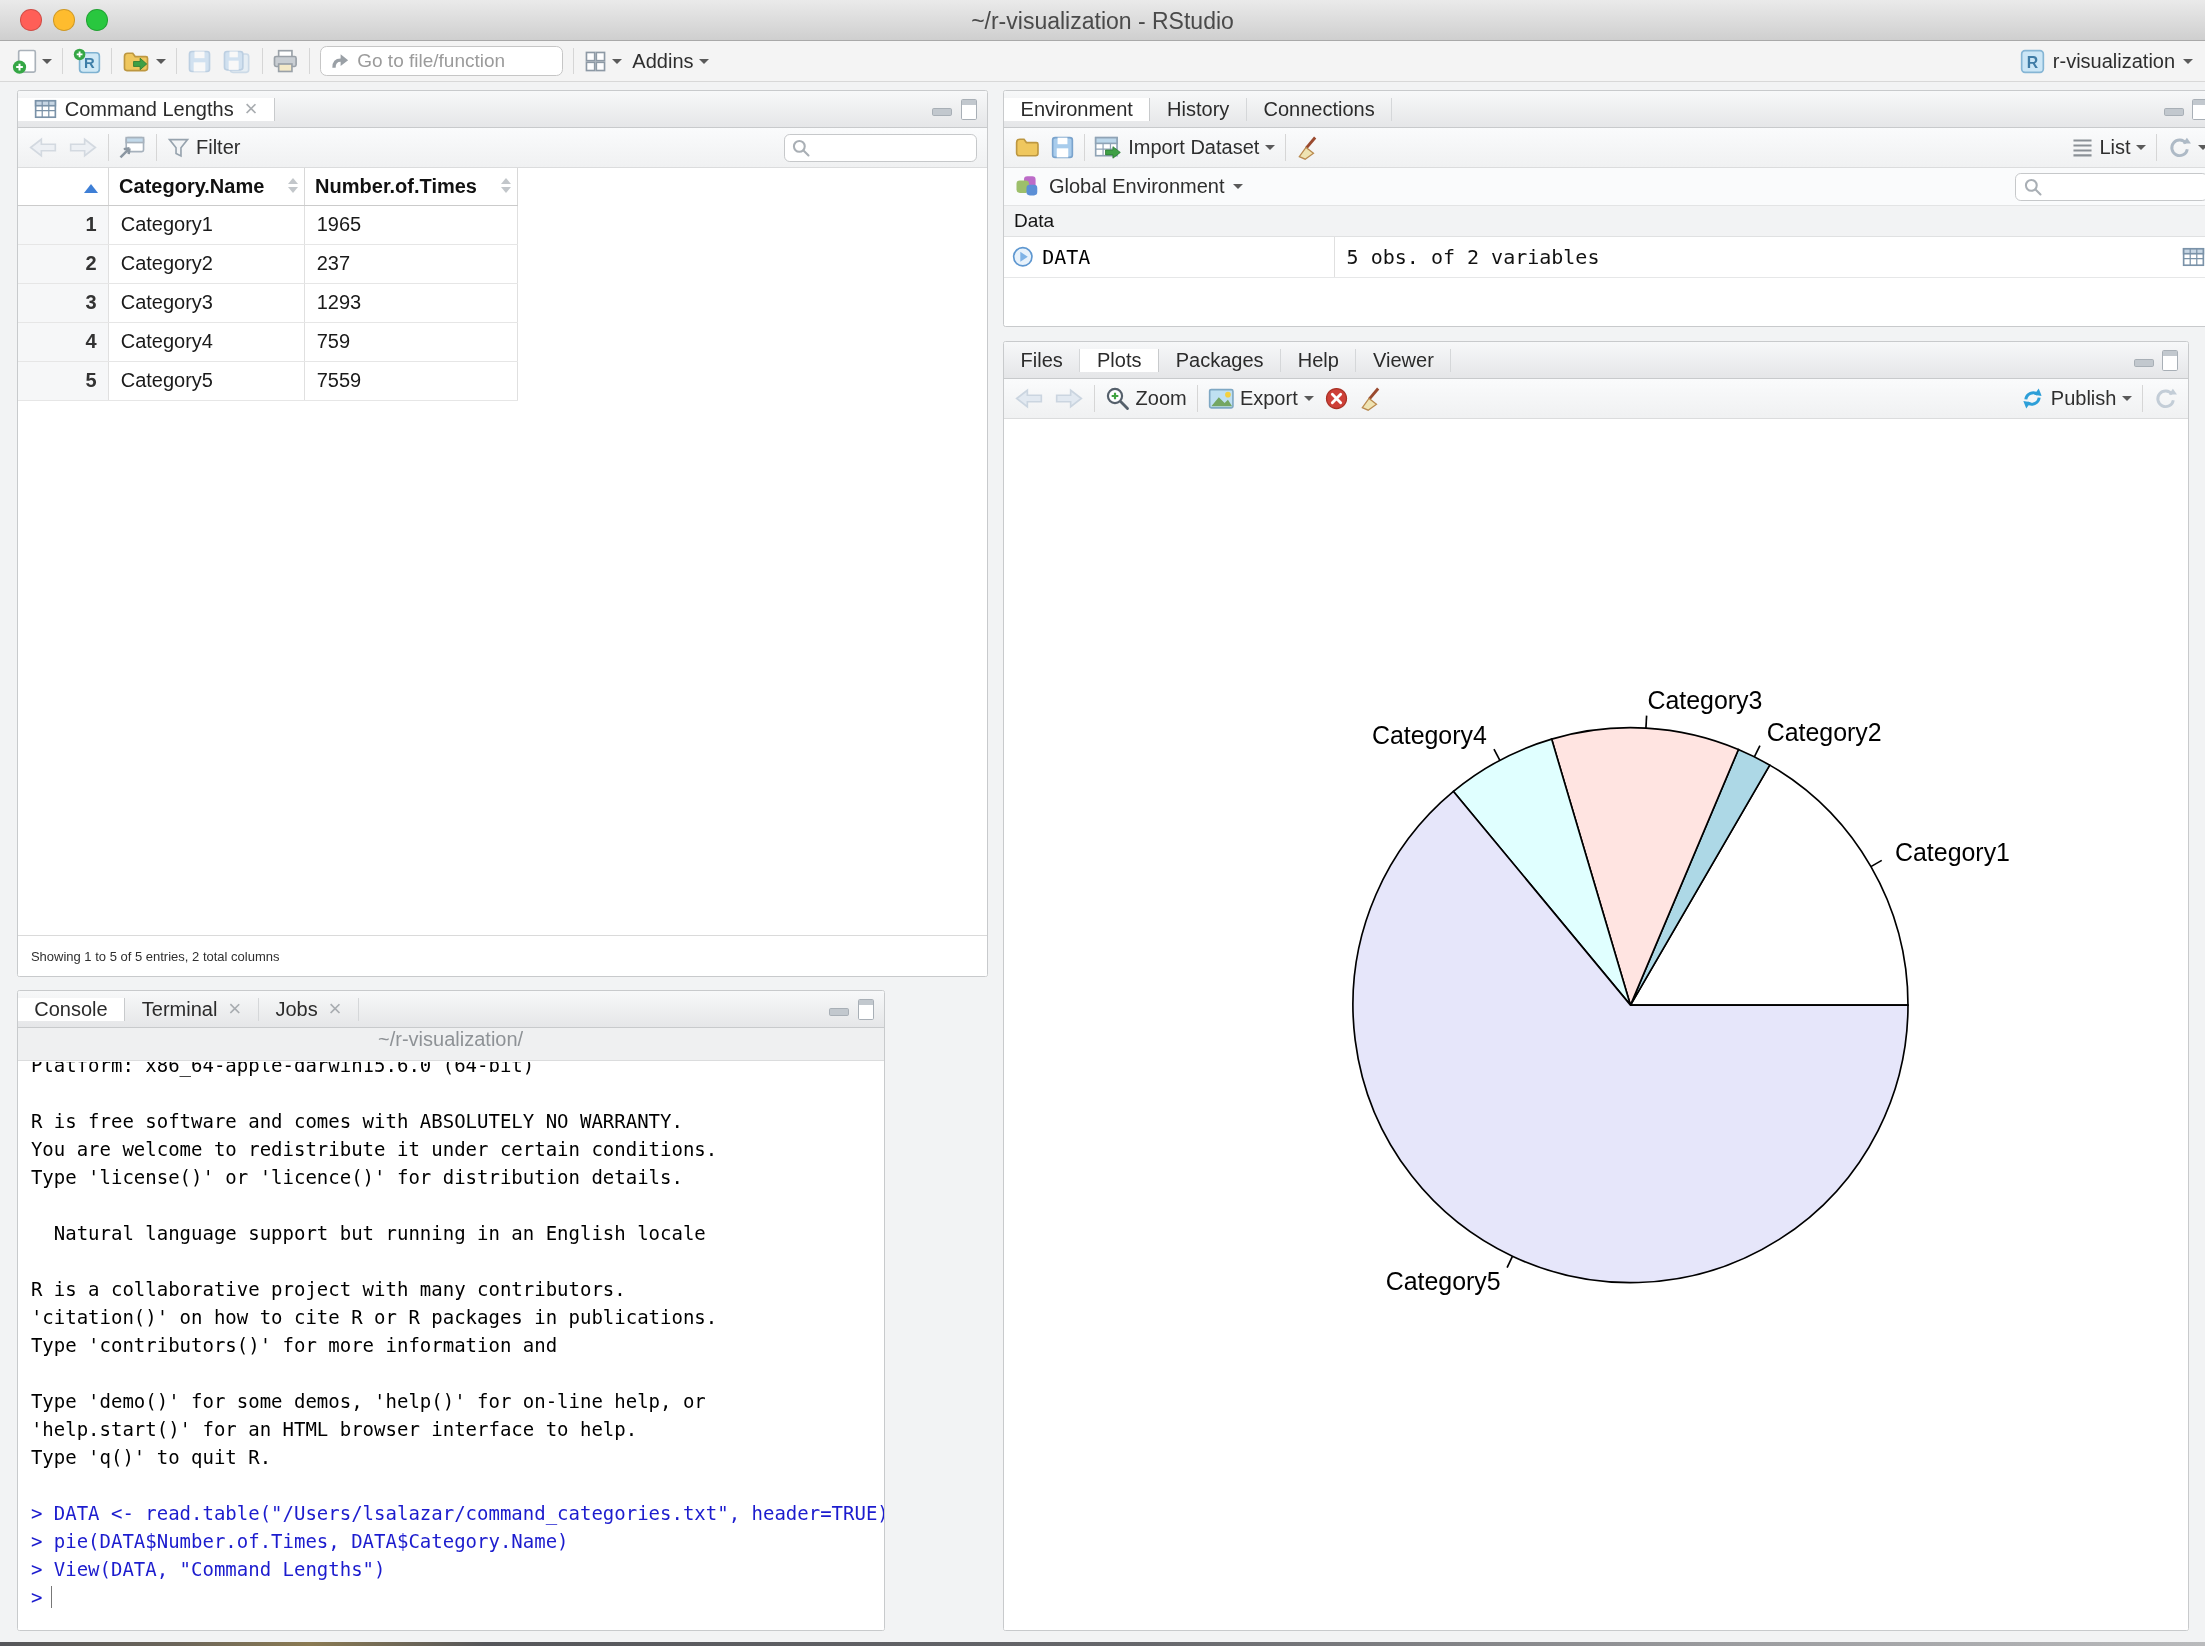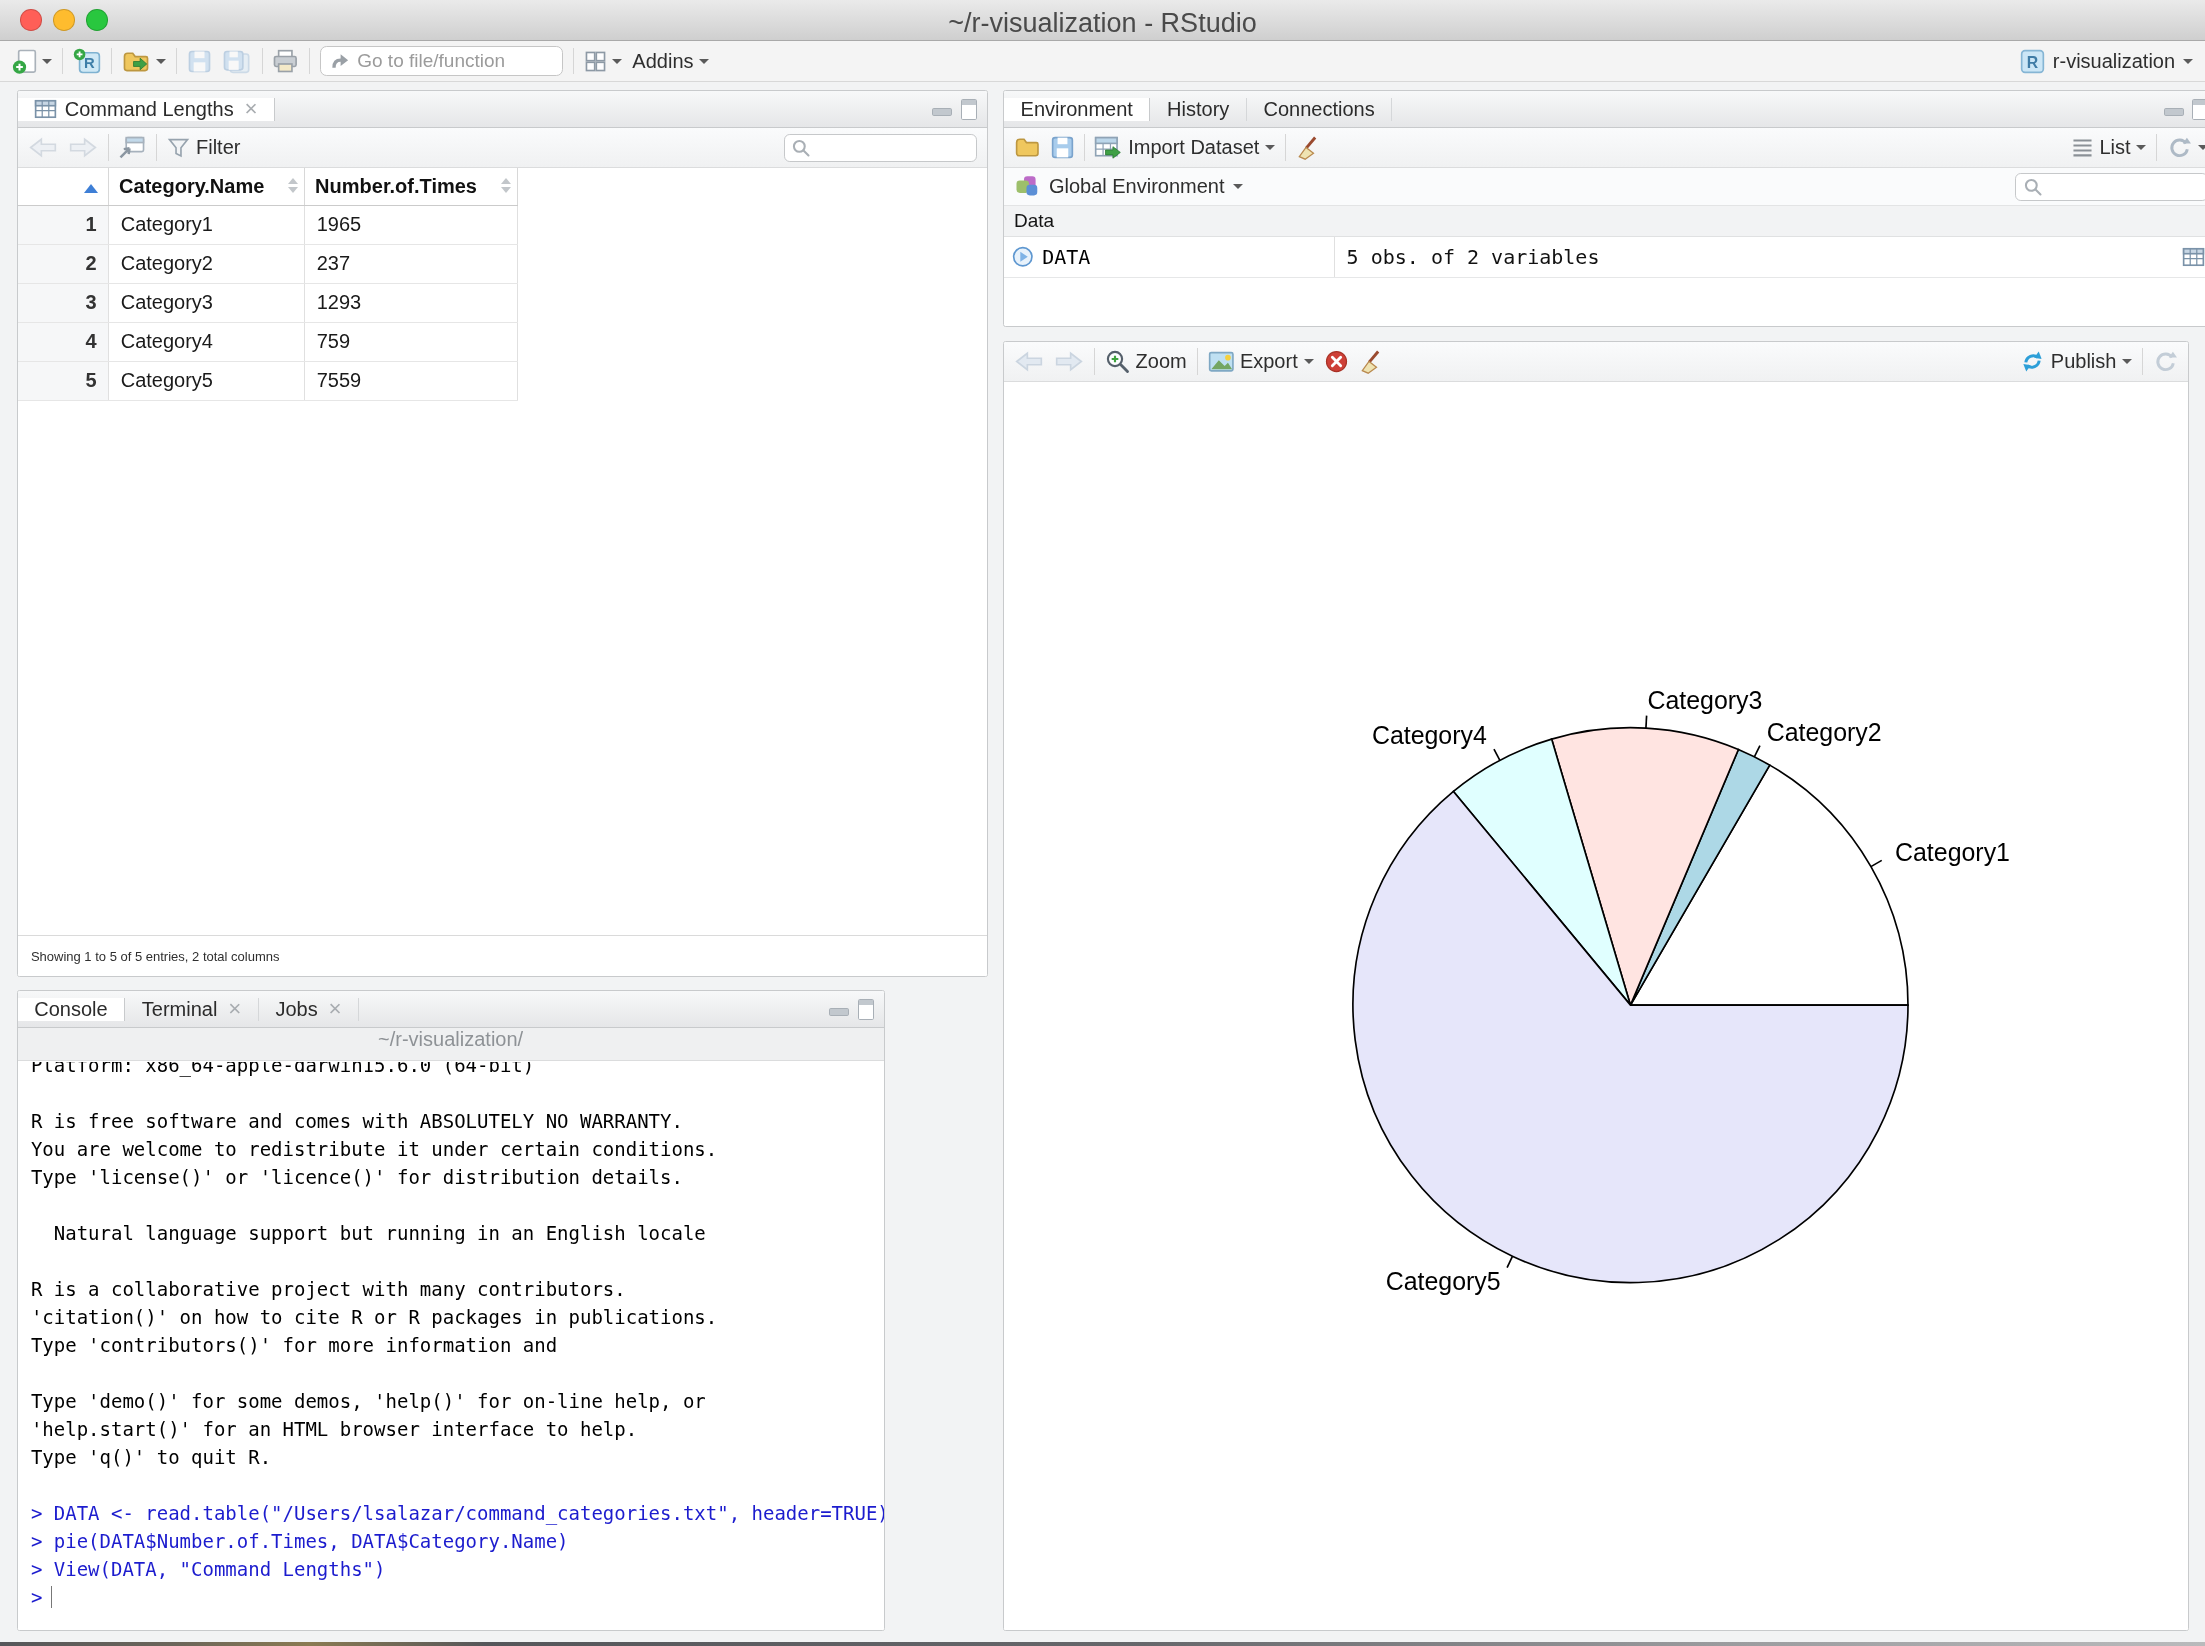--- a/index.html
+++ b/index.html
@@ -4,21 +4,21 @@
 <style>
   * { margin:0; padding:0; box-sizing:border-box; }
   html,body { width:2205px; height:1647px; }
   body { font-family:"Liberation Sans","DejaVu Sans",sans-serif; background:#F2F3F4; overflow:hidden; position:relative; }
 
   
   .titlebar { position:absolute; left:0; top:0; width:2205px; height:41px;
     background:linear-gradient(#EAEAEA,#CFCFCF); border-bottom:0.8px solid #A9A9A9; }
   .traffic { position:absolute; top:9.1px; width:21.6px; height:21.6px; border-radius:50%; border:0.8px solid rgba(0,0,0,.18); }
   .t-red{left:20px;} .t-yellow{left:53px;} .t-green{left:86px;}
-  .win-title { position:absolute; left:0; right:0; top:8.3px; text-align:center; font-size:27px; color:#4A4A4A; }
+  .win-title { position:absolute; left:0; right:0; top:8.3px; text-align:center; font-size:23px; color:#4A4A4A; }
 
   
   .main-toolbar { position:absolute; left:0; top:41px; width:2205px; height:41px; background:#F4F4F4;
     border-bottom:0.8px solid #D8D8D8; display:flex; align-items:center; padding:0 11.6px; gap:10px; }
   .tsep { width:0.8px; height:26.6px; background:#D6D6D6; flex:0 0 auto; }
   .caret { display:inline-block; width:0; height:0; border-left:5px solid transparent; border-right:5px solid transparent; border-top:5.8px solid #5A5A5A; }
   .tbtn { display:flex; align-items:center; gap:5.8px; flex:0 0 auto; }
   .goto-box { width:243px; height:30px; background:#FFF; border:0.8px solid #C6C6C6; border-radius:6.6px;
     display:flex; align-items:center; padding:0 8.3px; gap:6.6px; }
   .goto-box input { border:none; outline:none; font-size:19px; width:183px; color:#333; background:transparent; font-family:inherit; }
@@ -468,20 +468,41 @@
       <svg width="23" height="20" viewBox="0 0 28 24">
           <rect x="2" y="2" width="24" height="20" fill="#FFF" stroke="#7A92A8" stroke-width="2"></rect>
           <rect x="2" y="2" width="24" height="6" fill="#C7D6E4" stroke="#7A92A8" stroke-width="2"></rect>
           <path d="M10 2v20 M18 2v20 M2 14h24" stroke="#7A92A8" stroke-width="1.5"></path>
         </svg>
     </span>
   </div>
 </section>
 
 <section class="panel plots-panel">
+  <div class="tabstrip">
+    <div class="tab">
+        <span>Files</span>
+      </div>
+    <div class="tab active">
+        <span>Plots</span>
+      </div>
+    <div class="tab">
+        <span>Packages</span>
+      </div>
+    <div class="tab">
+        <span>Help</span>
+      </div>
+    <div class="tab">
+        <span>Viewer</span>
+      </div>
+    <div class="winbtns">
+      <span class="btn-min"></span>
+      <span class="btn-max"></span>
+    </div>
+  </div>
   <div class="ptoolbar">
     <span class="icon">
       <svg width="30" height="23" viewBox="0 0 36 28">
           <path d="M3 14 L16 4 L16 10 L33 10 L33 18 L16 18 L16 24 Z" fill="#E2E9F1" stroke="#CBD5E0" stroke-width="2"></path>
         </svg>
     </span>
     <span class="icon">
       <svg width="30" height="23" viewBox="0 0 36 28">
           <path d="M33 14 L20 4 L20 10 L3 10 L3 18 L20 18 L20 24 Z" fill="#E2E9F1" stroke="#CBD5E0" stroke-width="2"></path>
         </svg>

